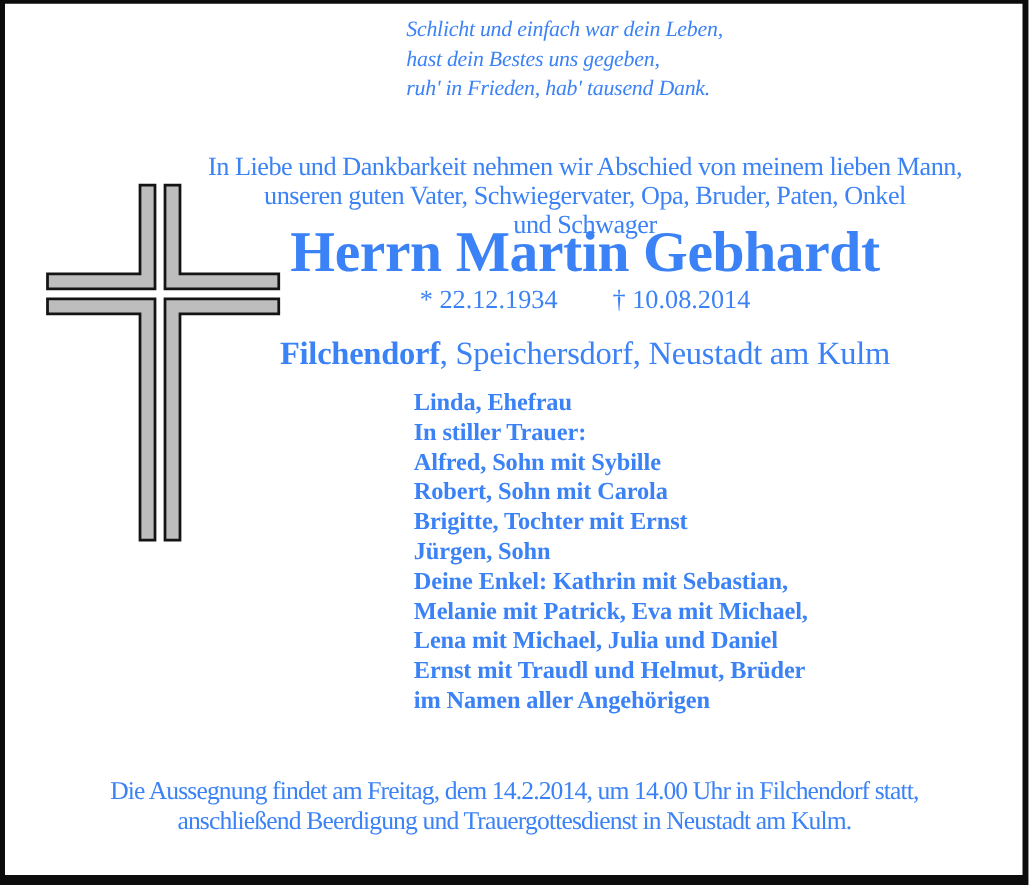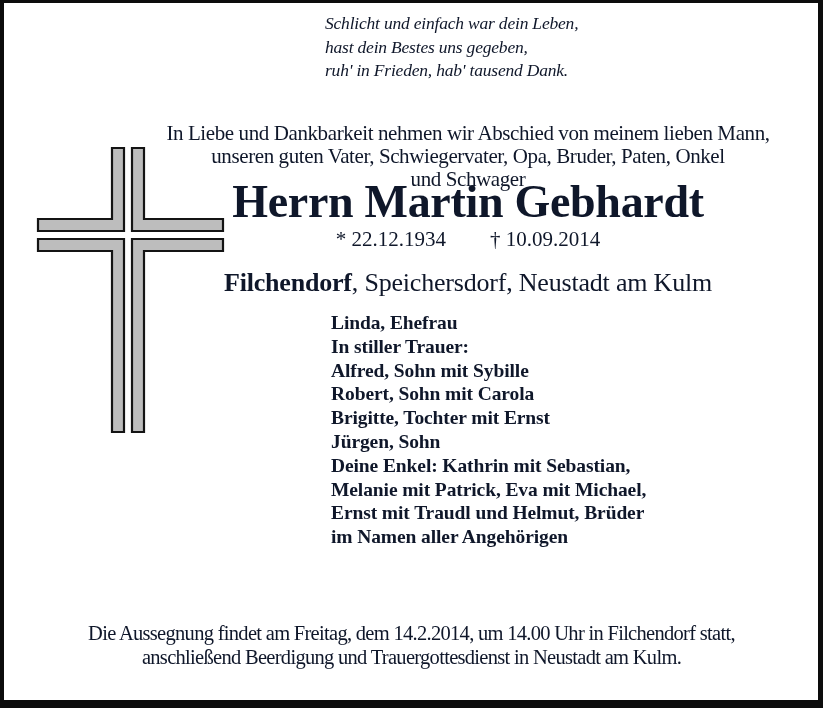--- a/index.html
+++ b/index.html
@@ -3,21 +3,21 @@
 <meta charset="utf-8">
 <style>
   html, body { margin: 0; padding: 0; background: #e8e8e8; }
   .page {
     position: relative;
     width: 823px;
     height: 708px;
     background: #ffffff;
     overflow: hidden;
     font-family: "Liberation Serif", serif;
-    color: #0f172a;
+    color: #3b82f6;
   }
   .frame {
     position: absolute;
     inset: 0;
     border-top: 3px solid #0c0c0c;
     border-left: 4px solid #0c0c0c;
     border-right: 5px solid #0c0c0c;
     border-bottom: 8px solid #0c0c0c;
     pointer-events: none;
   }
@@ -120,36 +120,37 @@
 
   <div class="centered intro">
     <div>In Liebe und Dankbarkeit nehmen wir Abschied von meinem lieben Mann,</div>
     <div>unseren guten Vater, Schwiegervater, Opa, Bruder, Paten, Onkel</div>
     <div>und Schwager</div>
   </div>
 
   <div class="centered name">Herrn Martin Gebhardt</div>
 
   <div class="centered dates">
-    <span>* 22.12.1934</span><span class="gap"></span><span>† 10.09.2014</span>
+    <span>* 22.12.1934</span><span class="gap"></span><span>† 10.08.2014</span>
   </div>
 
   <div class="centered place">
     <span class="strong">Filchendorf</span><span>, Speichersdorf, Neustadt am Kulm</span>
   </div>
 
   <div class="mourners">
     <div>Linda, Ehefrau</div>
     <div>In stiller Trauer:</div>
     <div>Alfred, Sohn mit Sybille</div>
     <div>Robert, Sohn mit Carola</div>
     <div>Brigitte, Tochter mit Ernst</div>
     <div>Jürgen, Sohn</div>
     <div>Deine Enkel: Kathrin mit Sebastian,</div>
     <div>Melanie mit Patrick, Eva mit Michael,</div>
+    <div>Lena mit Michael, Julia und Daniel</div>
     <div>Ernst mit Traudl und Helmut, Brüder</div>
     <div>im Namen aller Angehörigen</div>
   </div>
 
   <div class="footer">
     <div>Die Aussegnung findet am Freitag, dem 14.2.2014, um 14.00 Uhr in Filchendorf statt,</div>
     <div>anschließend Beerdigung und Trauergottesdienst in Neustadt am Kulm.</div>
   </div>
 </div>
 

